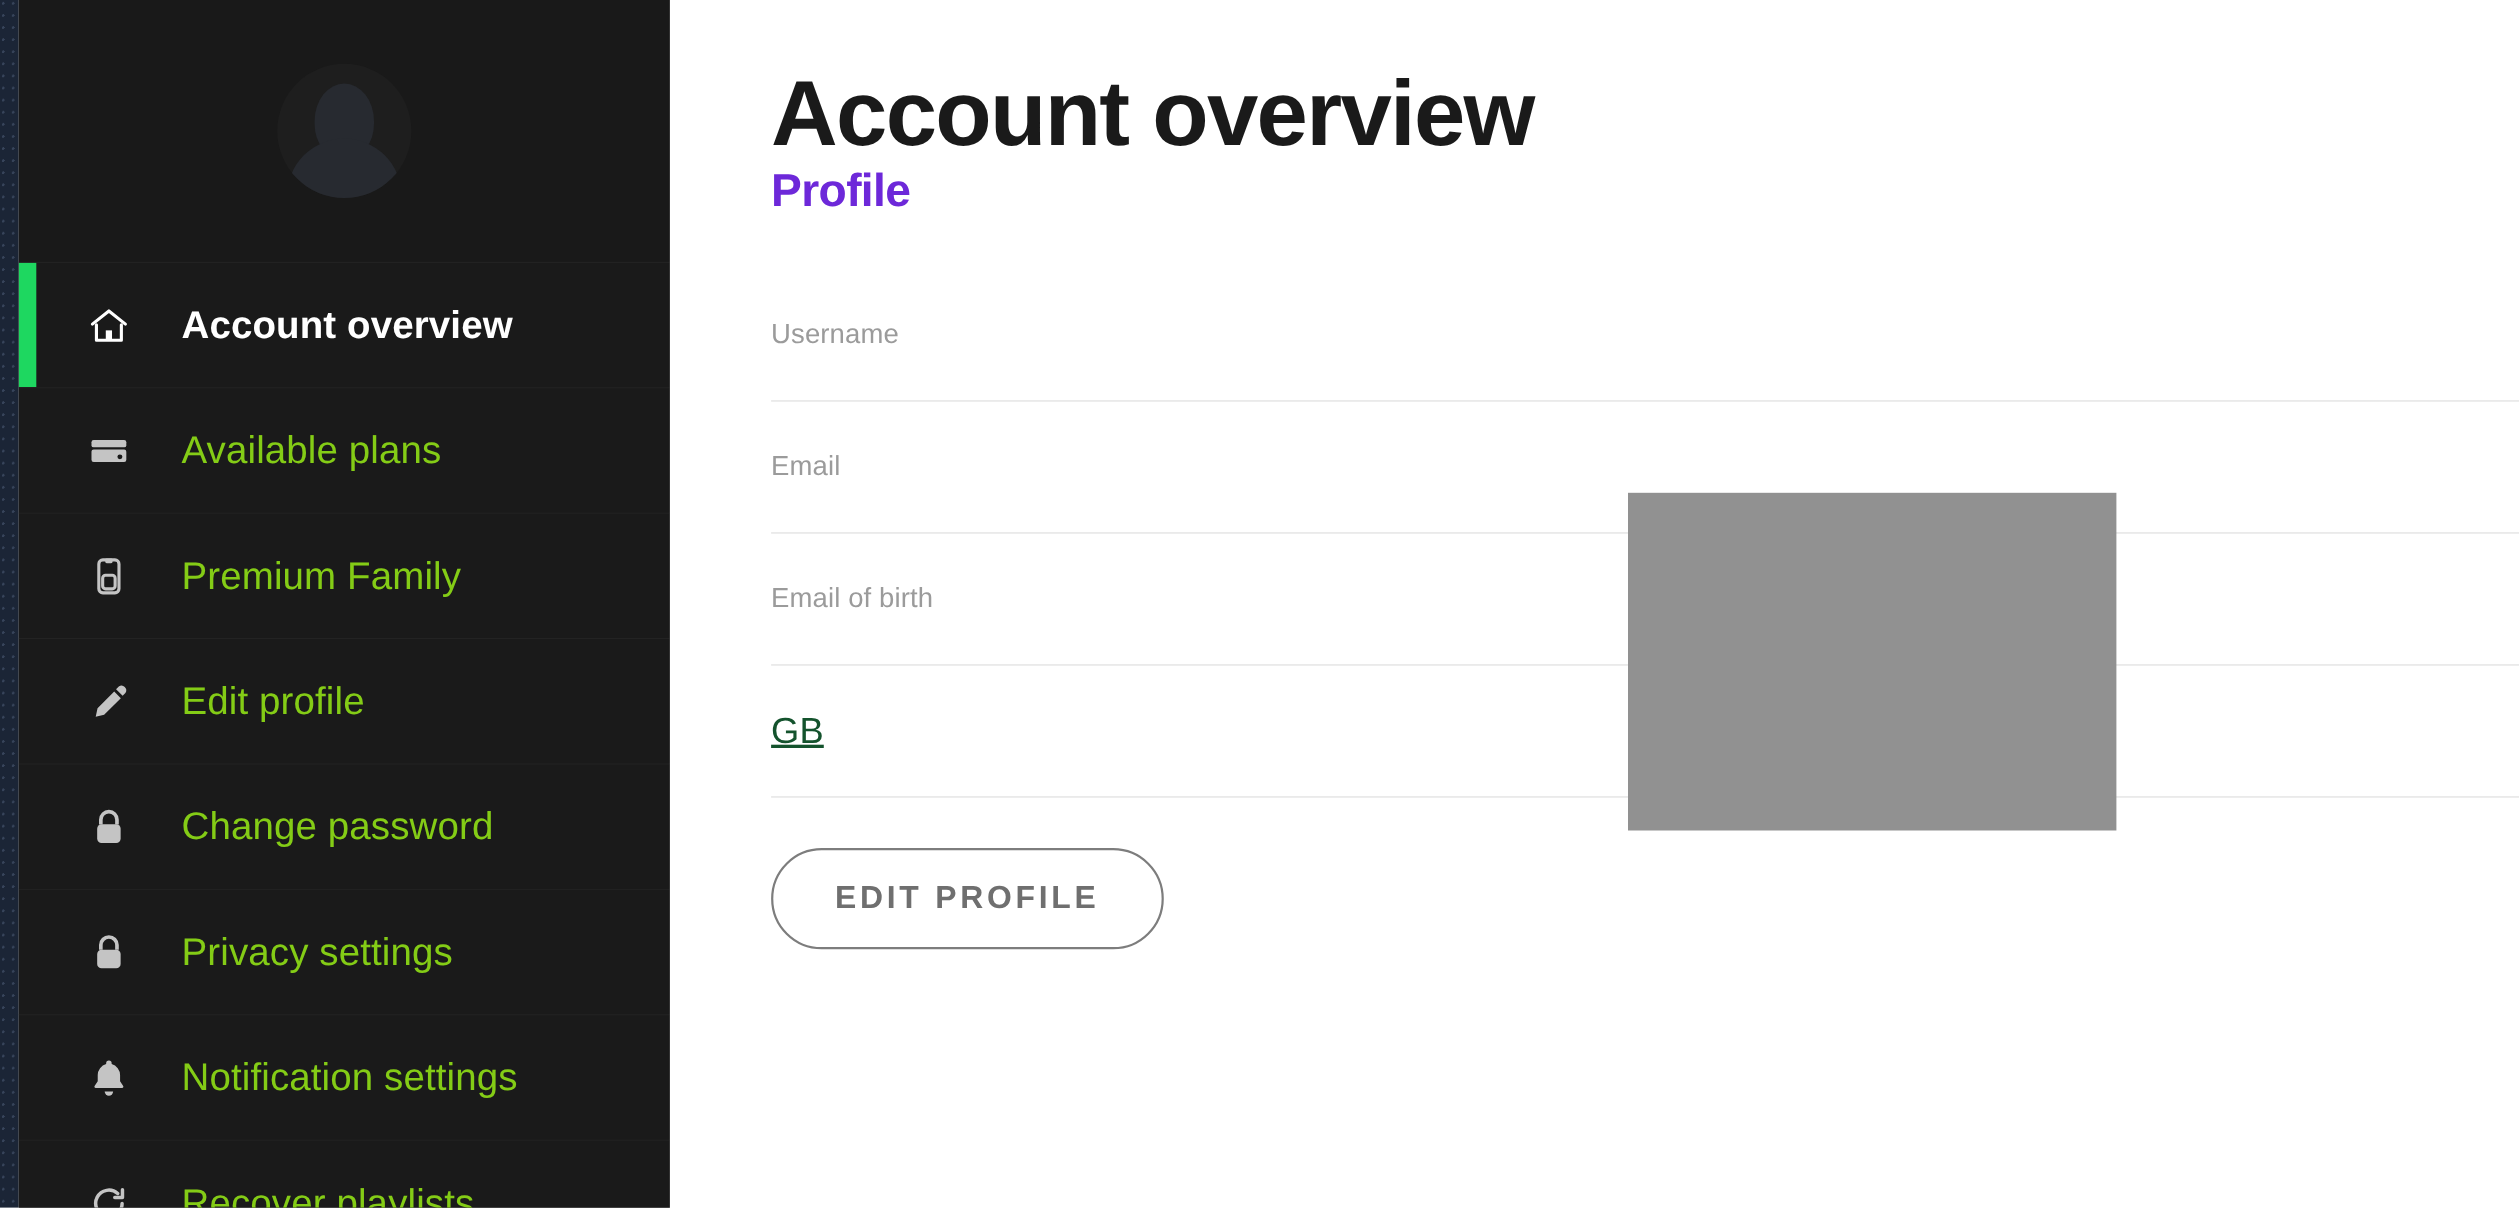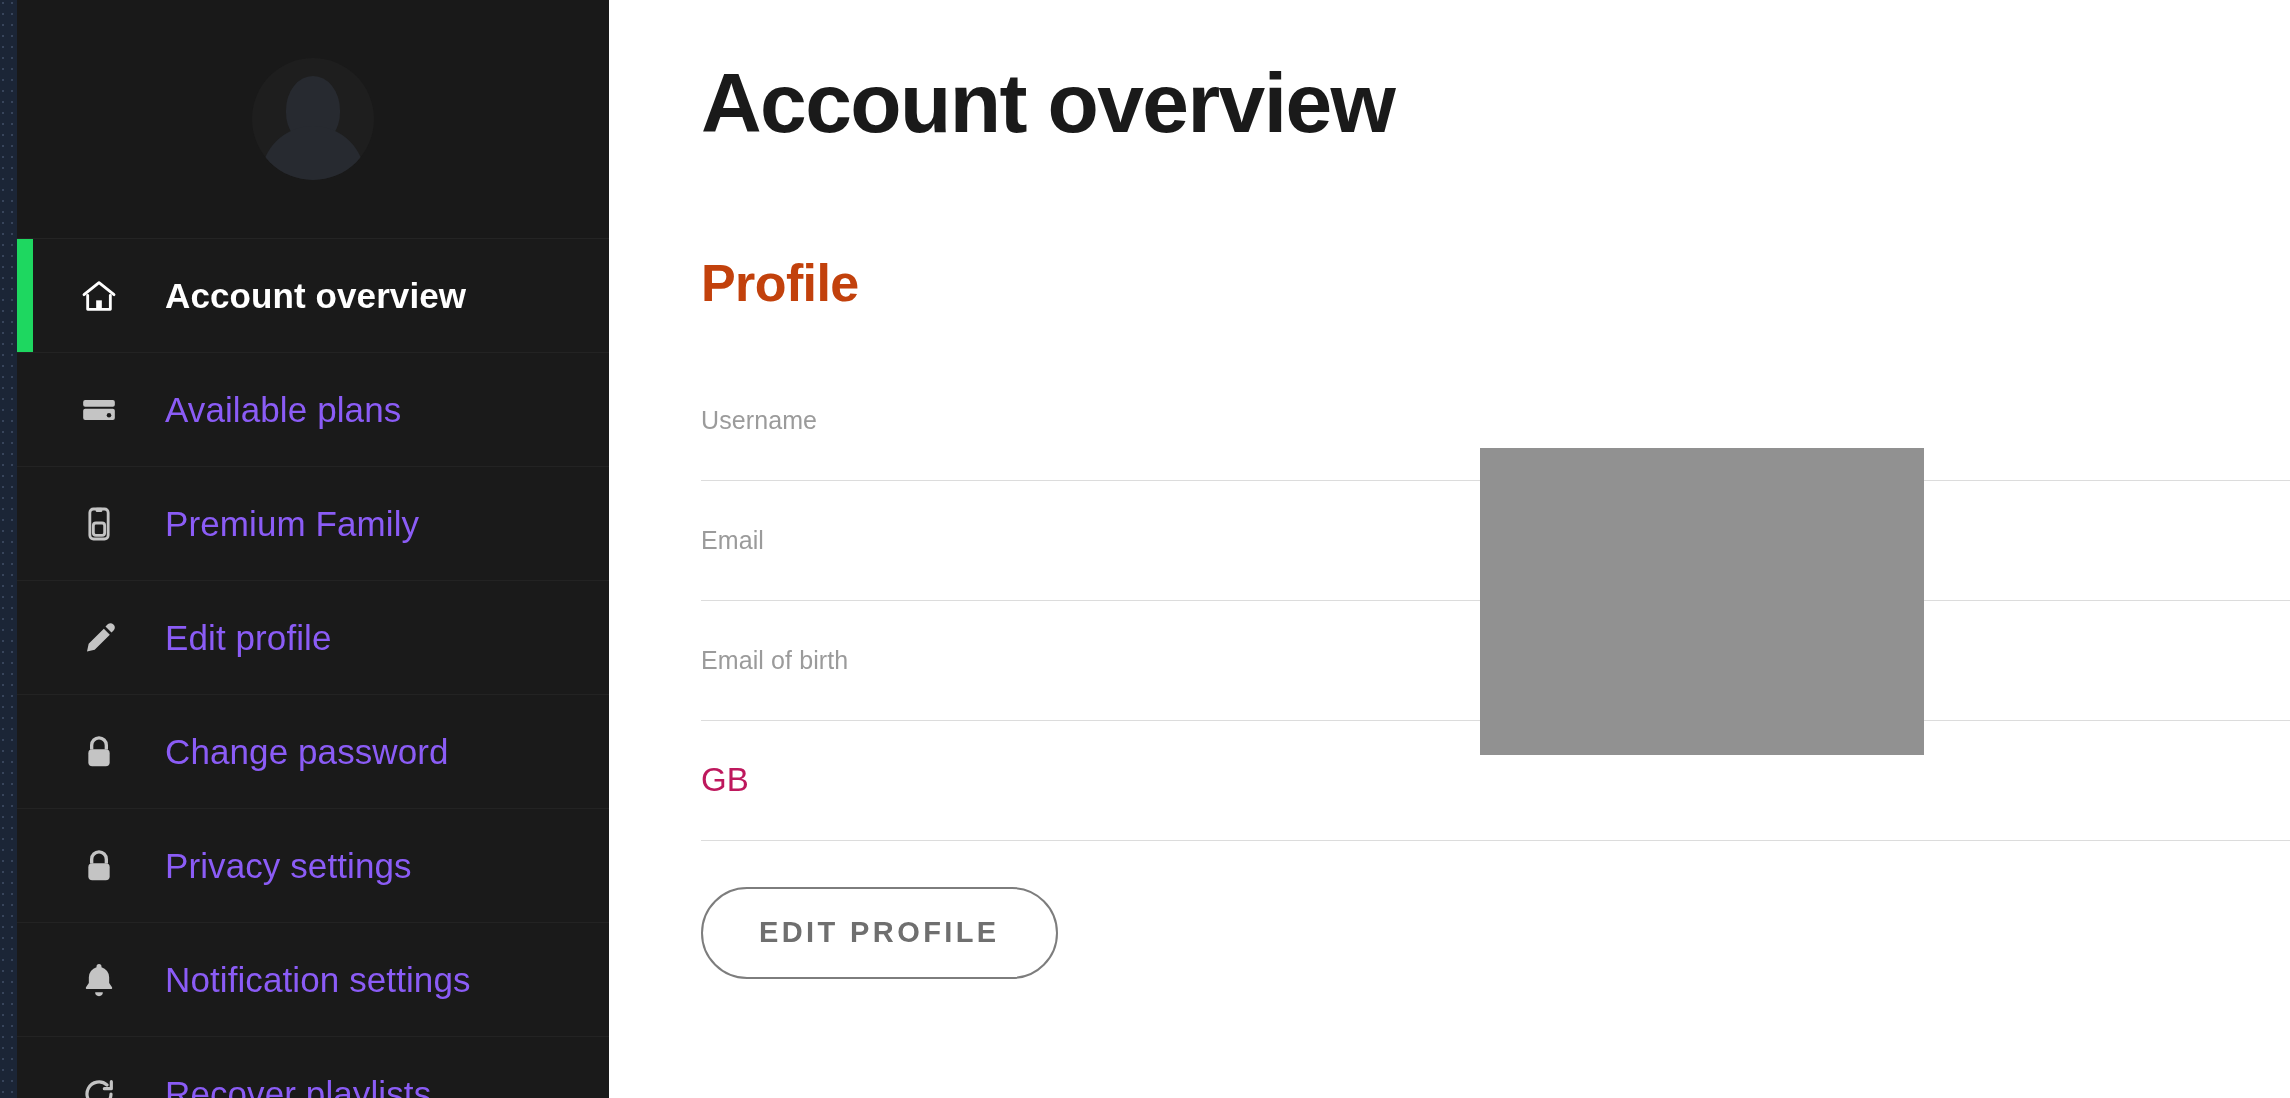--- a/index.html
+++ b/index.html
@@ -119,21 +119,21 @@
     justify-content: center;
     color: #c4c4c4;
   }
   .nav-item.active .nav-icon { color: #ffffff; }
   .nav-icon svg { display: block; }
 
   .nav-label {
     margin-left: 44px;
     font-size: 35px;
     letter-spacing: 0.1px;
-    color: #8b5cf6;
+    color: #84cc16;
     white-space: nowrap;
   }
   .nav-item.active .nav-label {
     color: #ffffff;
     font-weight: 700;
   }
 
   
   .main {
     flex: 1 1 auto;
@@ -147,25 +147,24 @@
   .page-title {
     margin-top: 58px;
     font-size: 84px;
     font-weight: 900;
     letter-spacing: -1.6px;
     color: #1a1a1a;
     line-height: 1.08;
   }
 
   .section-title {
-    margin-top: 104px;
-    font-size: 52px;
+    font-size: 42px;
     font-weight: 900;
     letter-spacing: -0.6px;
-    color: #c2410c;
+    color: #6d28d9;
   }
 
   .profile-table {
     margin-top: 48px;
     width: 1606px;
   }
 
   .profile-row {
     position: relative;
     display: flex;
@@ -177,22 +176,23 @@
   .row-label {
     width: 798px;
     flex: 0 0 798px;
     font-size: 25px;
     color: #9b9b9b;
     letter-spacing: 0.1px;
   }
 
   .row-value {
     font-size: 33px;
-    color: #be185d;
+    color: #14532d;
     letter-spacing: 0.1px;
+    text-decoration: underline;
   }
 
   
   .redaction {
     position: absolute;
     left: 1480px;
     top: 448px;
     width: 444px;
     height: 307px;
     background: #919191;

